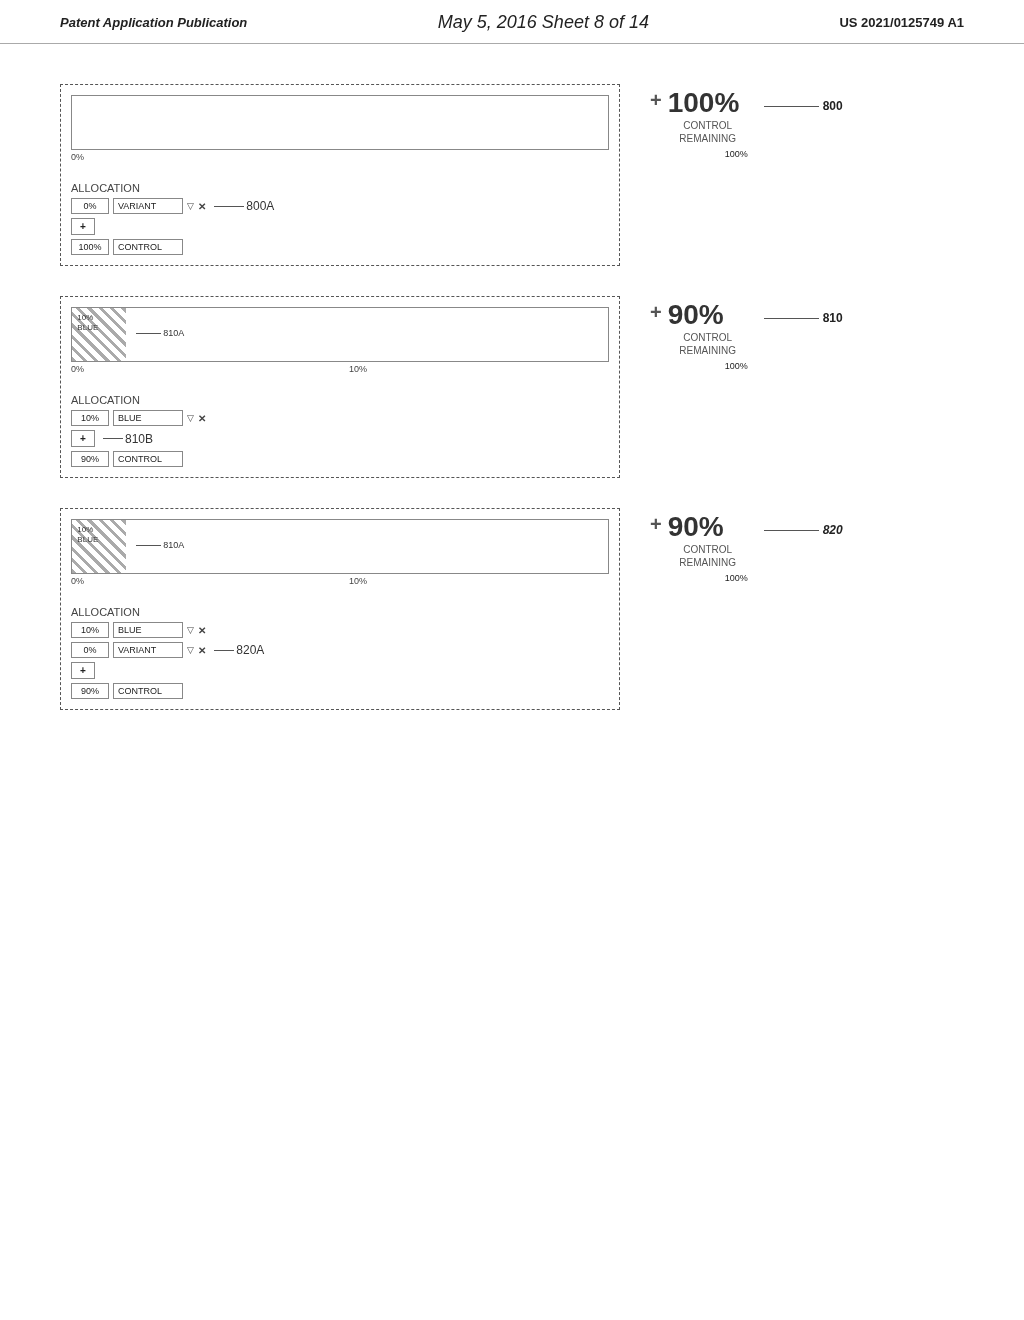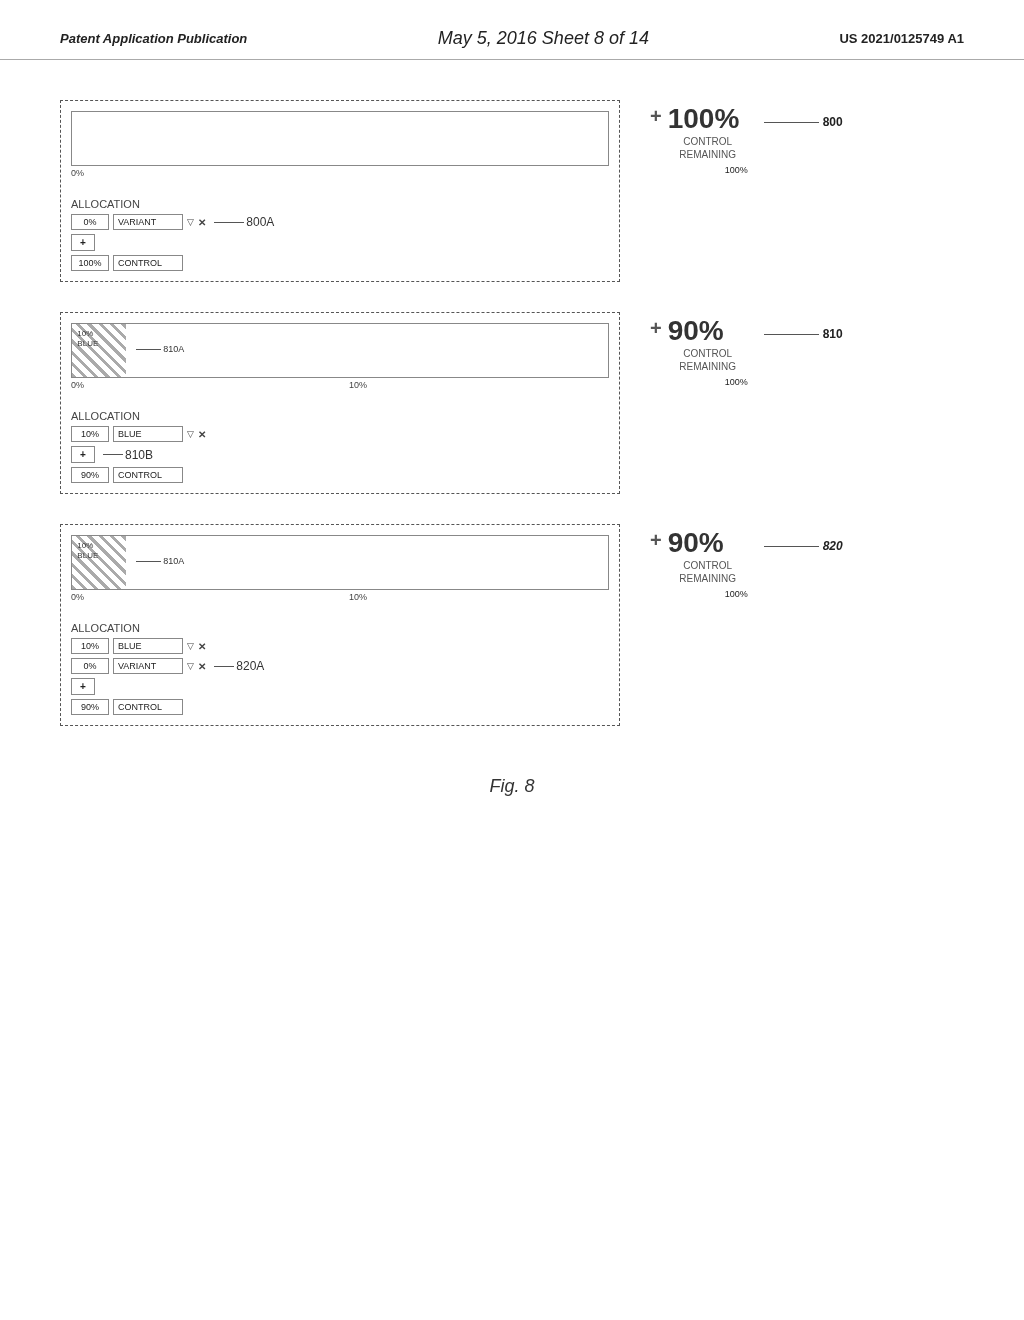--- a/index.html
+++ b/index.html
@@ -11,21 +11,21 @@
       min-height: 1320px;
       position: relative;
       color: #222;
     }
 
     
     .page-header {
       display: flex;
       justify-content: space-between;
       align-items: center;
-      padding: 28px 60px 10px 60px;
+      padding: 12px 60px 10px 60px;
       border-bottom: 1px solid #aaa;
     }
     .header-left {
       font-size: 13px;
       font-style: italic;
       font-weight: bold;
     }
     .header-center {
       font-size: 18px;
       font-style: italic;
@@ -390,15 +390,14 @@
         </div>
 
         <div style="display:flex; align-items:center; margin-left:10px; margin-top:10px;font-style:italic;">
           <div style="width:55px; height:1px; background:#555;"></div>
           <span style="font-size:12px; font-weight:bold; margin-left:4px;">820</span>
         </div>
       </div>
     </div>
   </div>
 
-  <div class="figure-label">Fig. 8</div>
 
 </div>
 
 </body></html>

